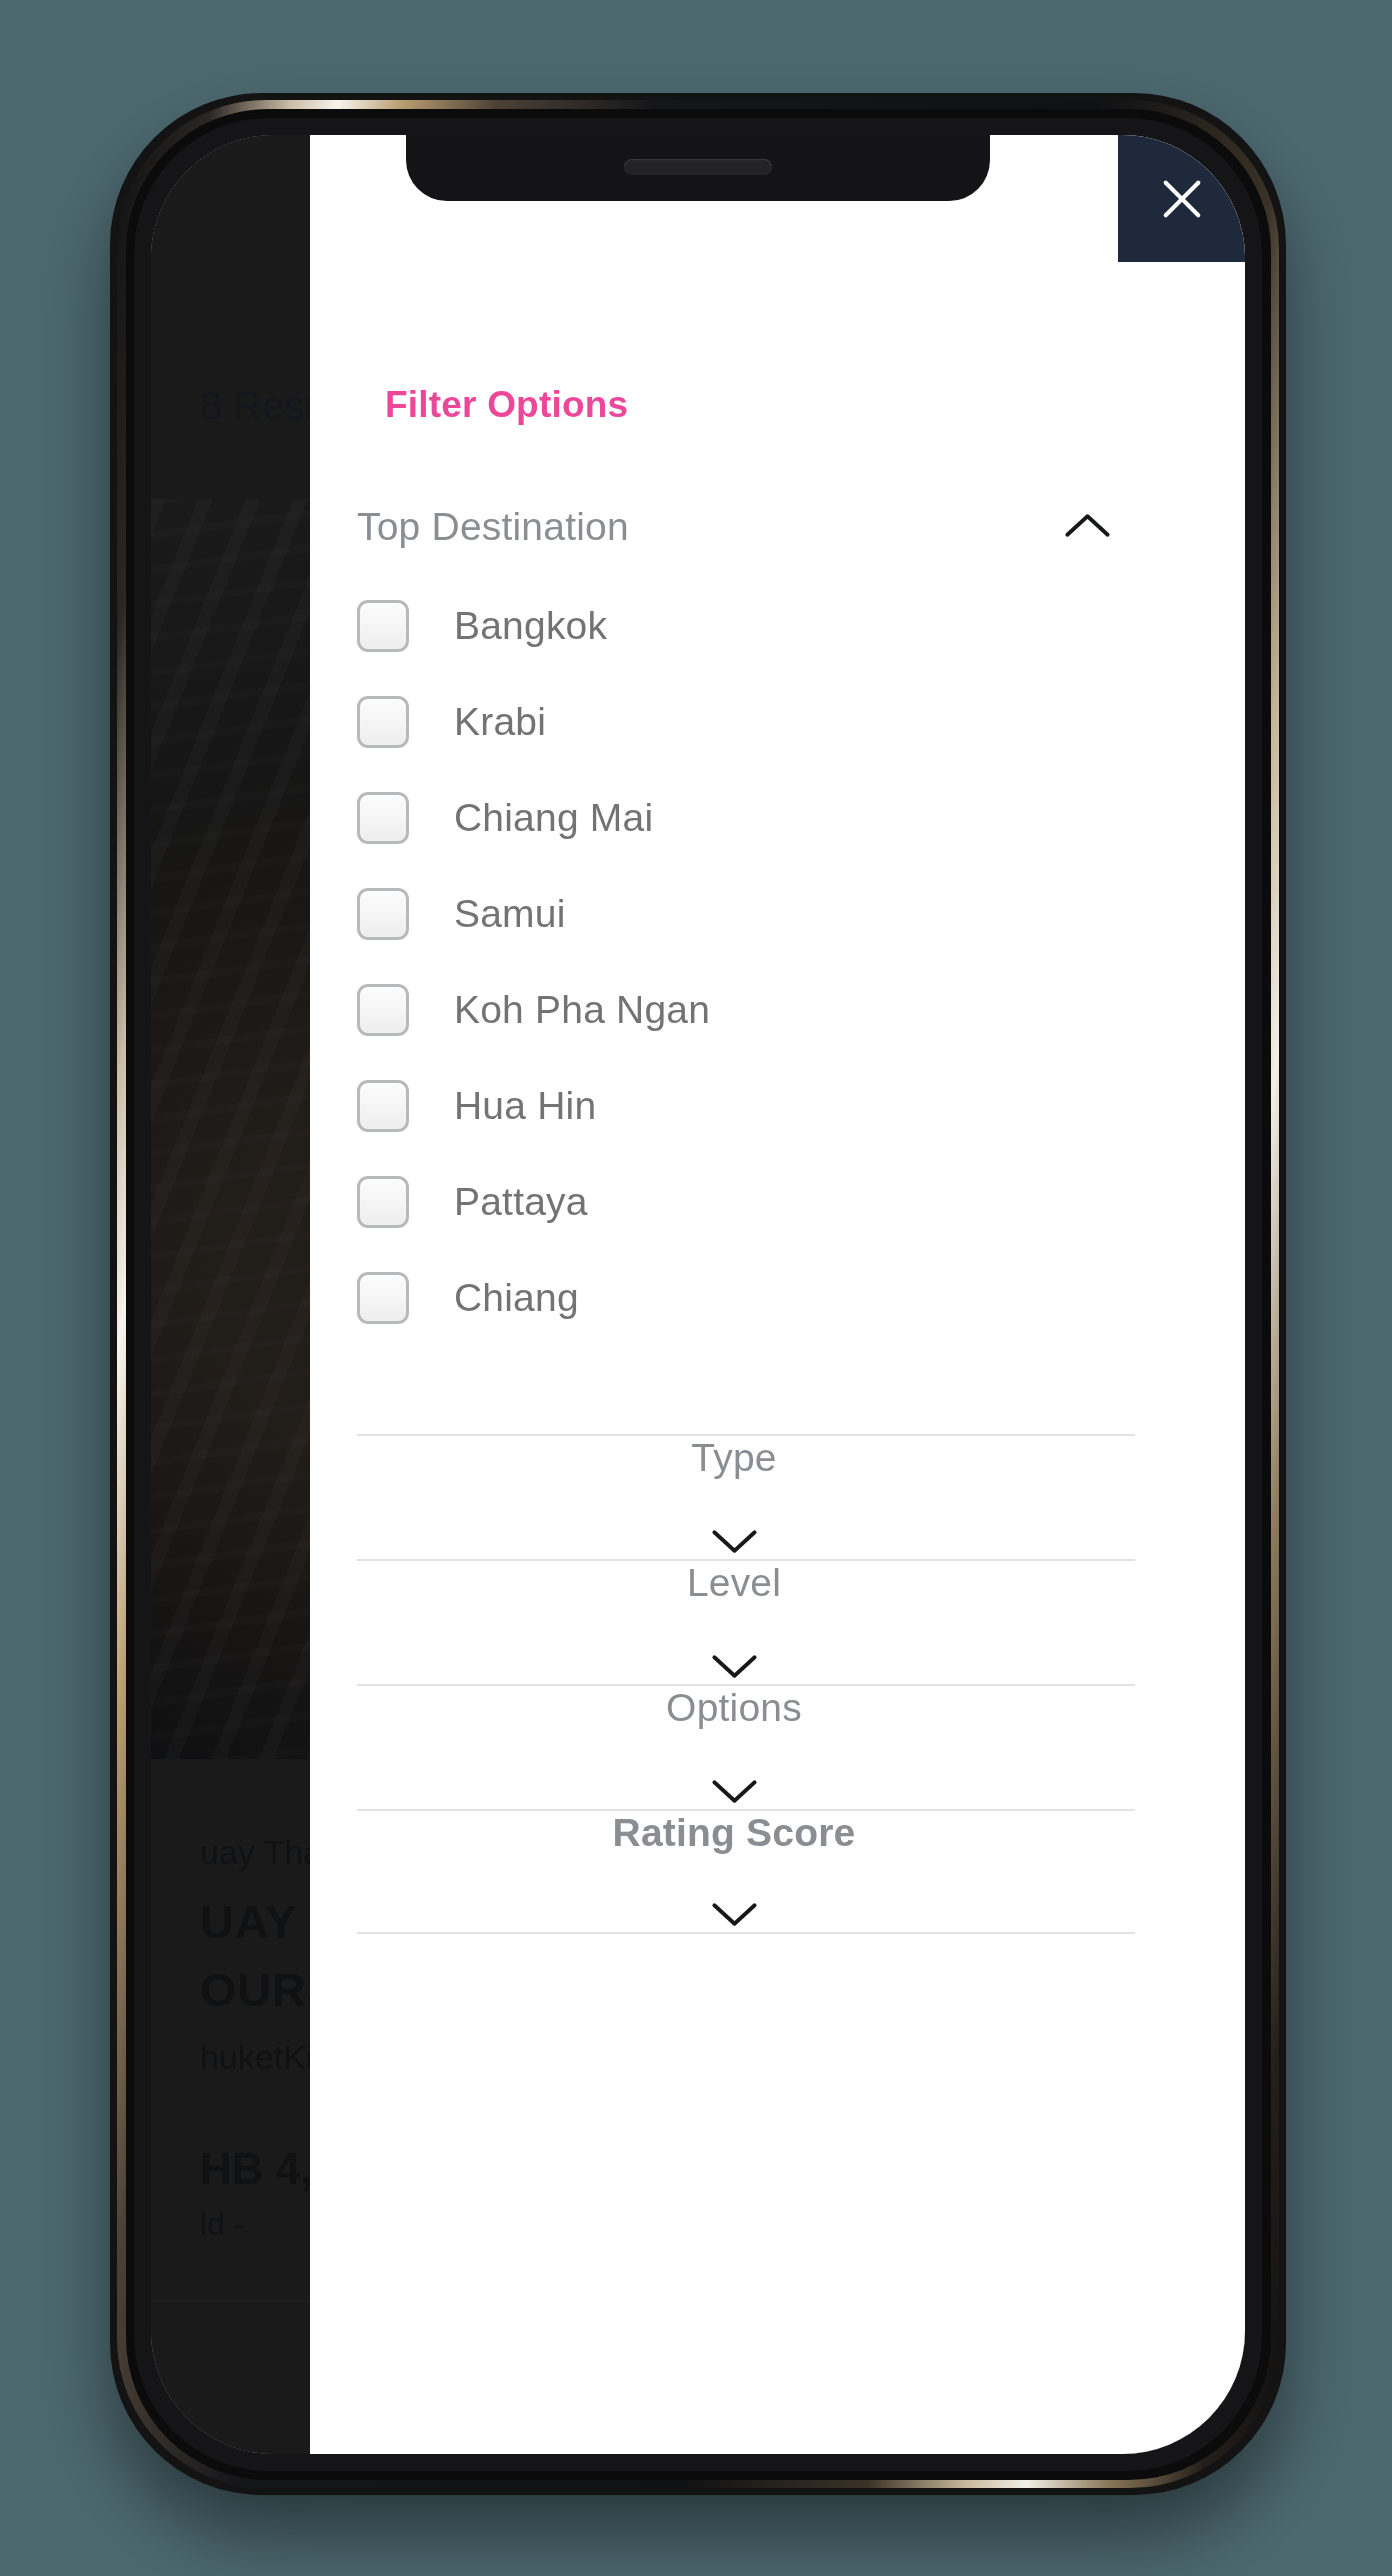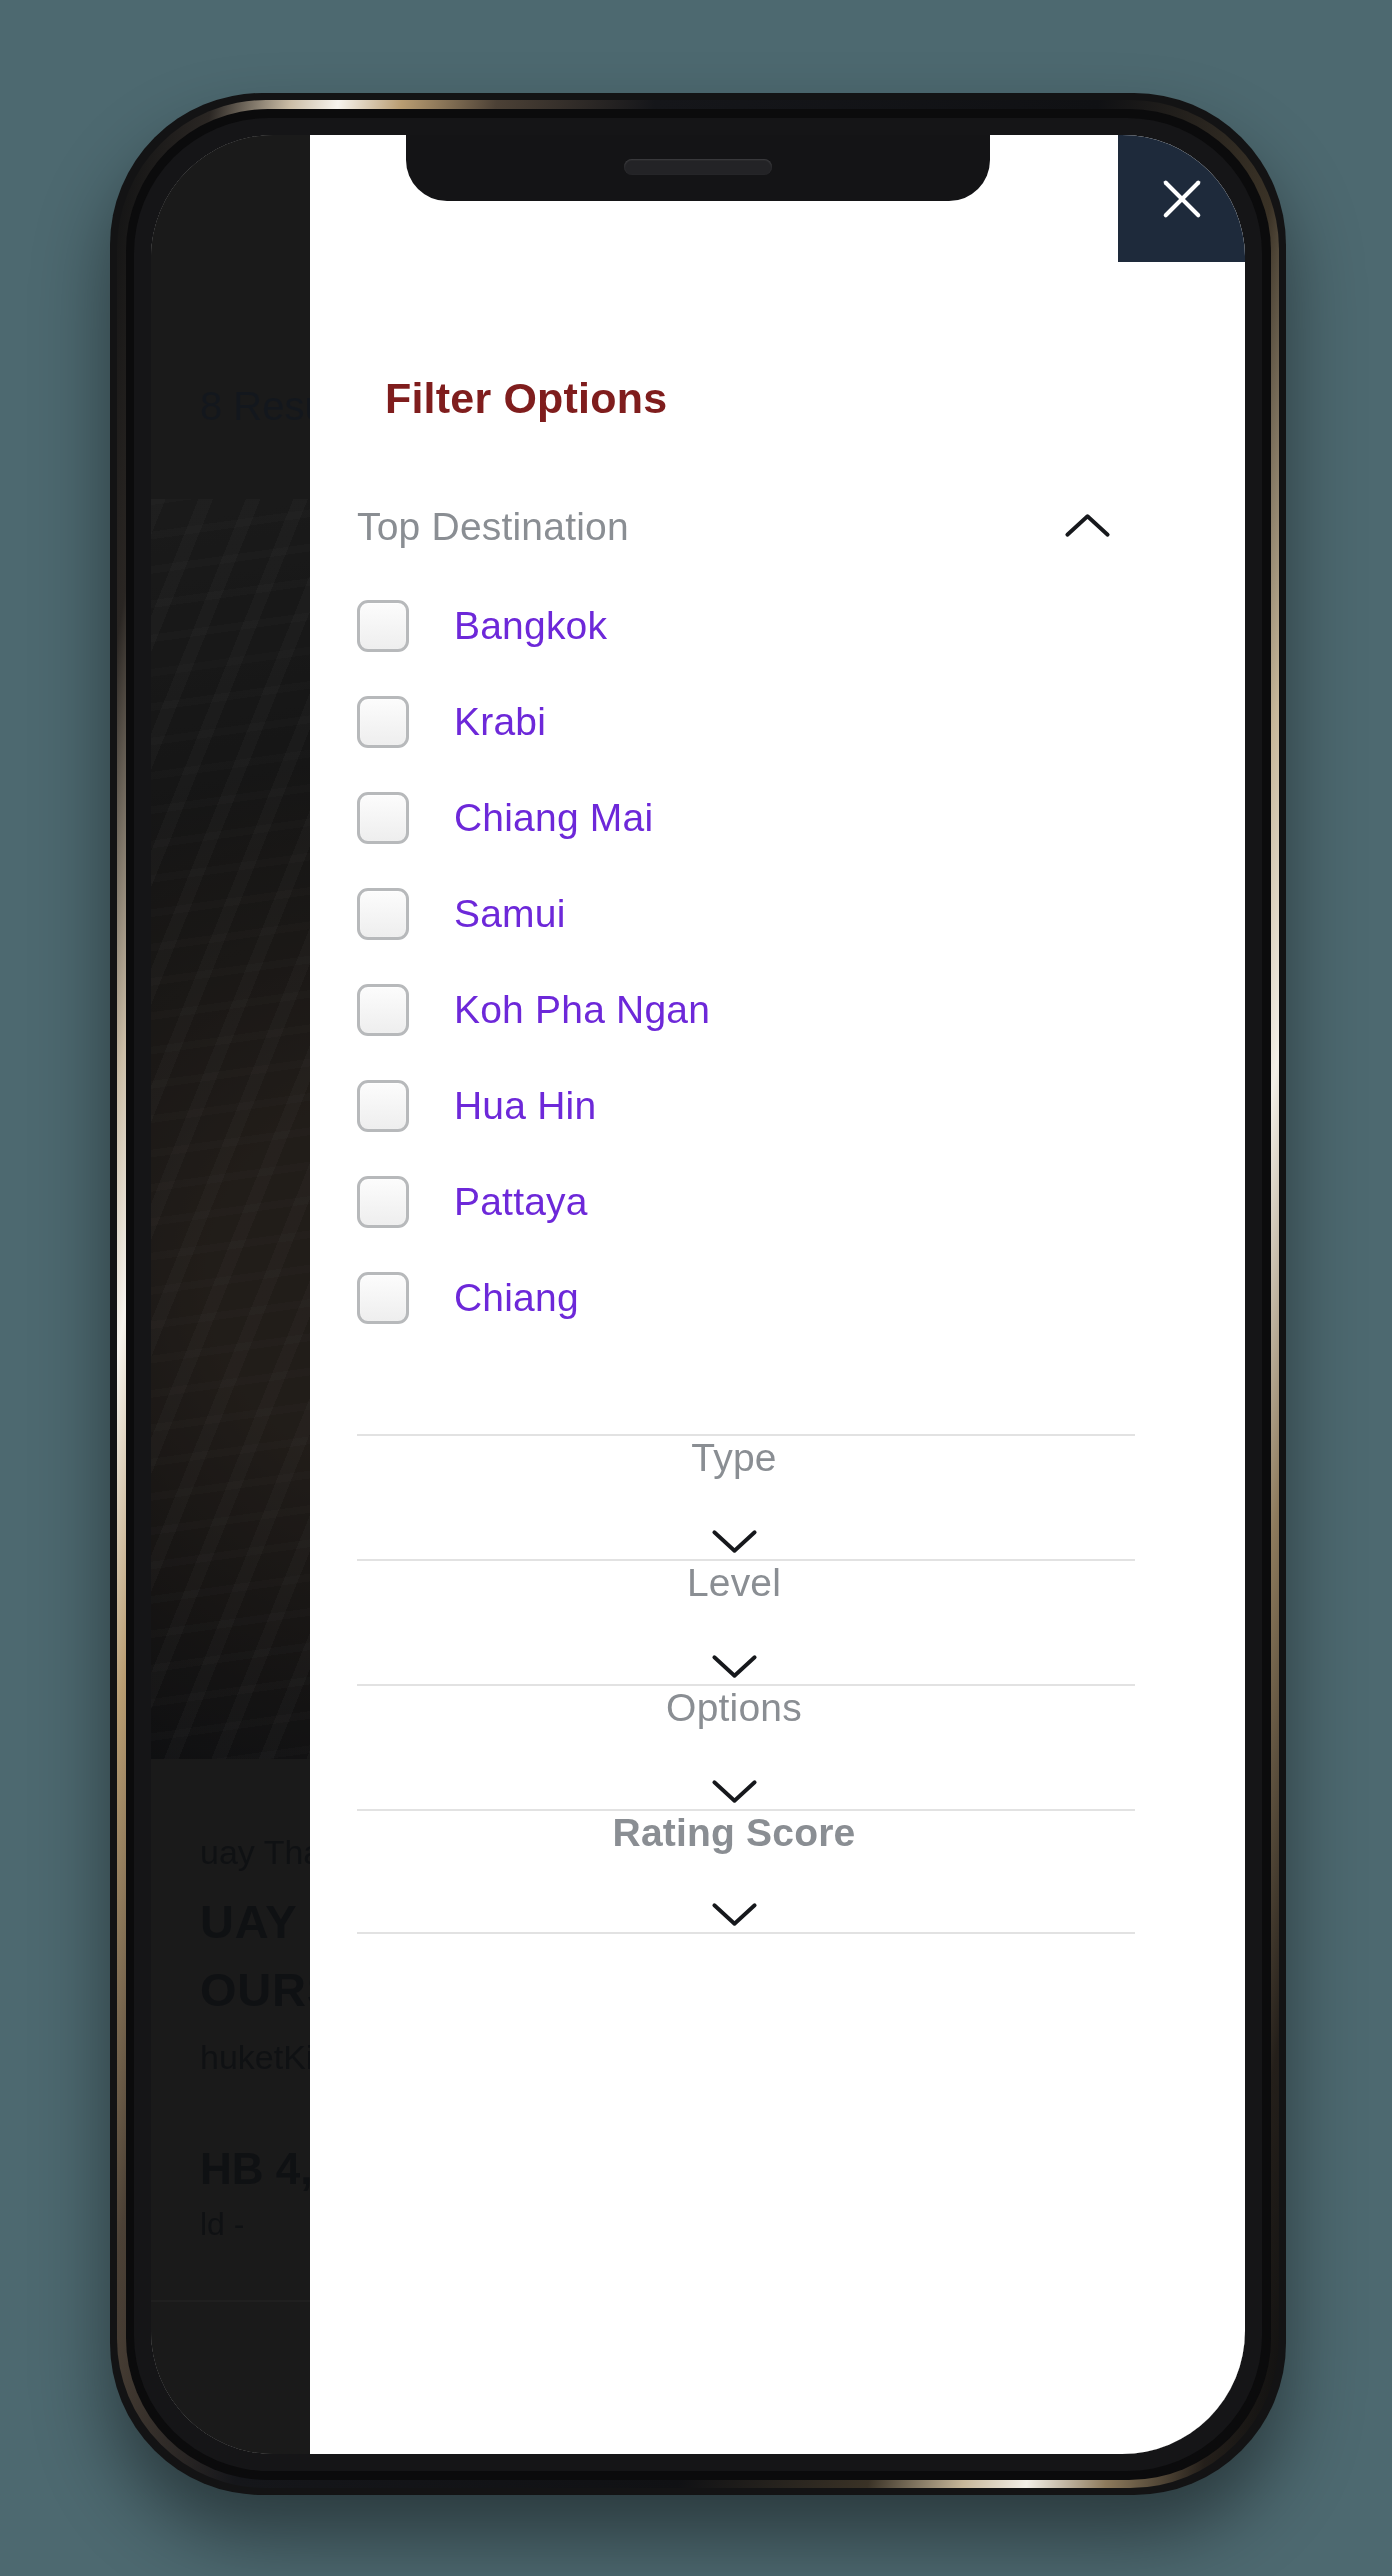--- a/index.html
+++ b/index.html
@@ -208,24 +208,24 @@
     display: flex;
     align-items: center;
     justify-content: center;
     z-index: 50;
   }
   .close-button svg { display: block; }
 
   .panel-title {
     position: absolute;
     left: 75px;
-    top: 239px;
-    font-size: 43px;
+    top: 249px;
+    font-size: 37px;
     font-weight: bold;
-    color: #7f1d1d;
+    color: #ec4899;
     letter-spacing: 0.2px;
   }
 
   .panel-body {
     position: absolute;
     left: 47px;
     right: 110px;
     top: 355px;
   }
 
@@ -261,21 +261,21 @@
     height: 52px;
     flex: 0 0 52px;
     border: 3.4px solid #b7b9bb;
     border-radius: 11px;
     background: linear-gradient(180deg, #fcfcfc 0%, #eeeeee 100%);
     box-shadow: inset 0 0.8px 1.7px rgba(255,255,255,0.85);
   }
   .option-label {
     margin-left: 45px;
     font-size: 39px;
-    color: #6d28d9;
+    color: #737373;
     letter-spacing: 0.2px;
     white-space: nowrap;
   }
 
   
   .accordion {
     margin-top: 88px;
   }
   .acc-row {
     display: flex;

